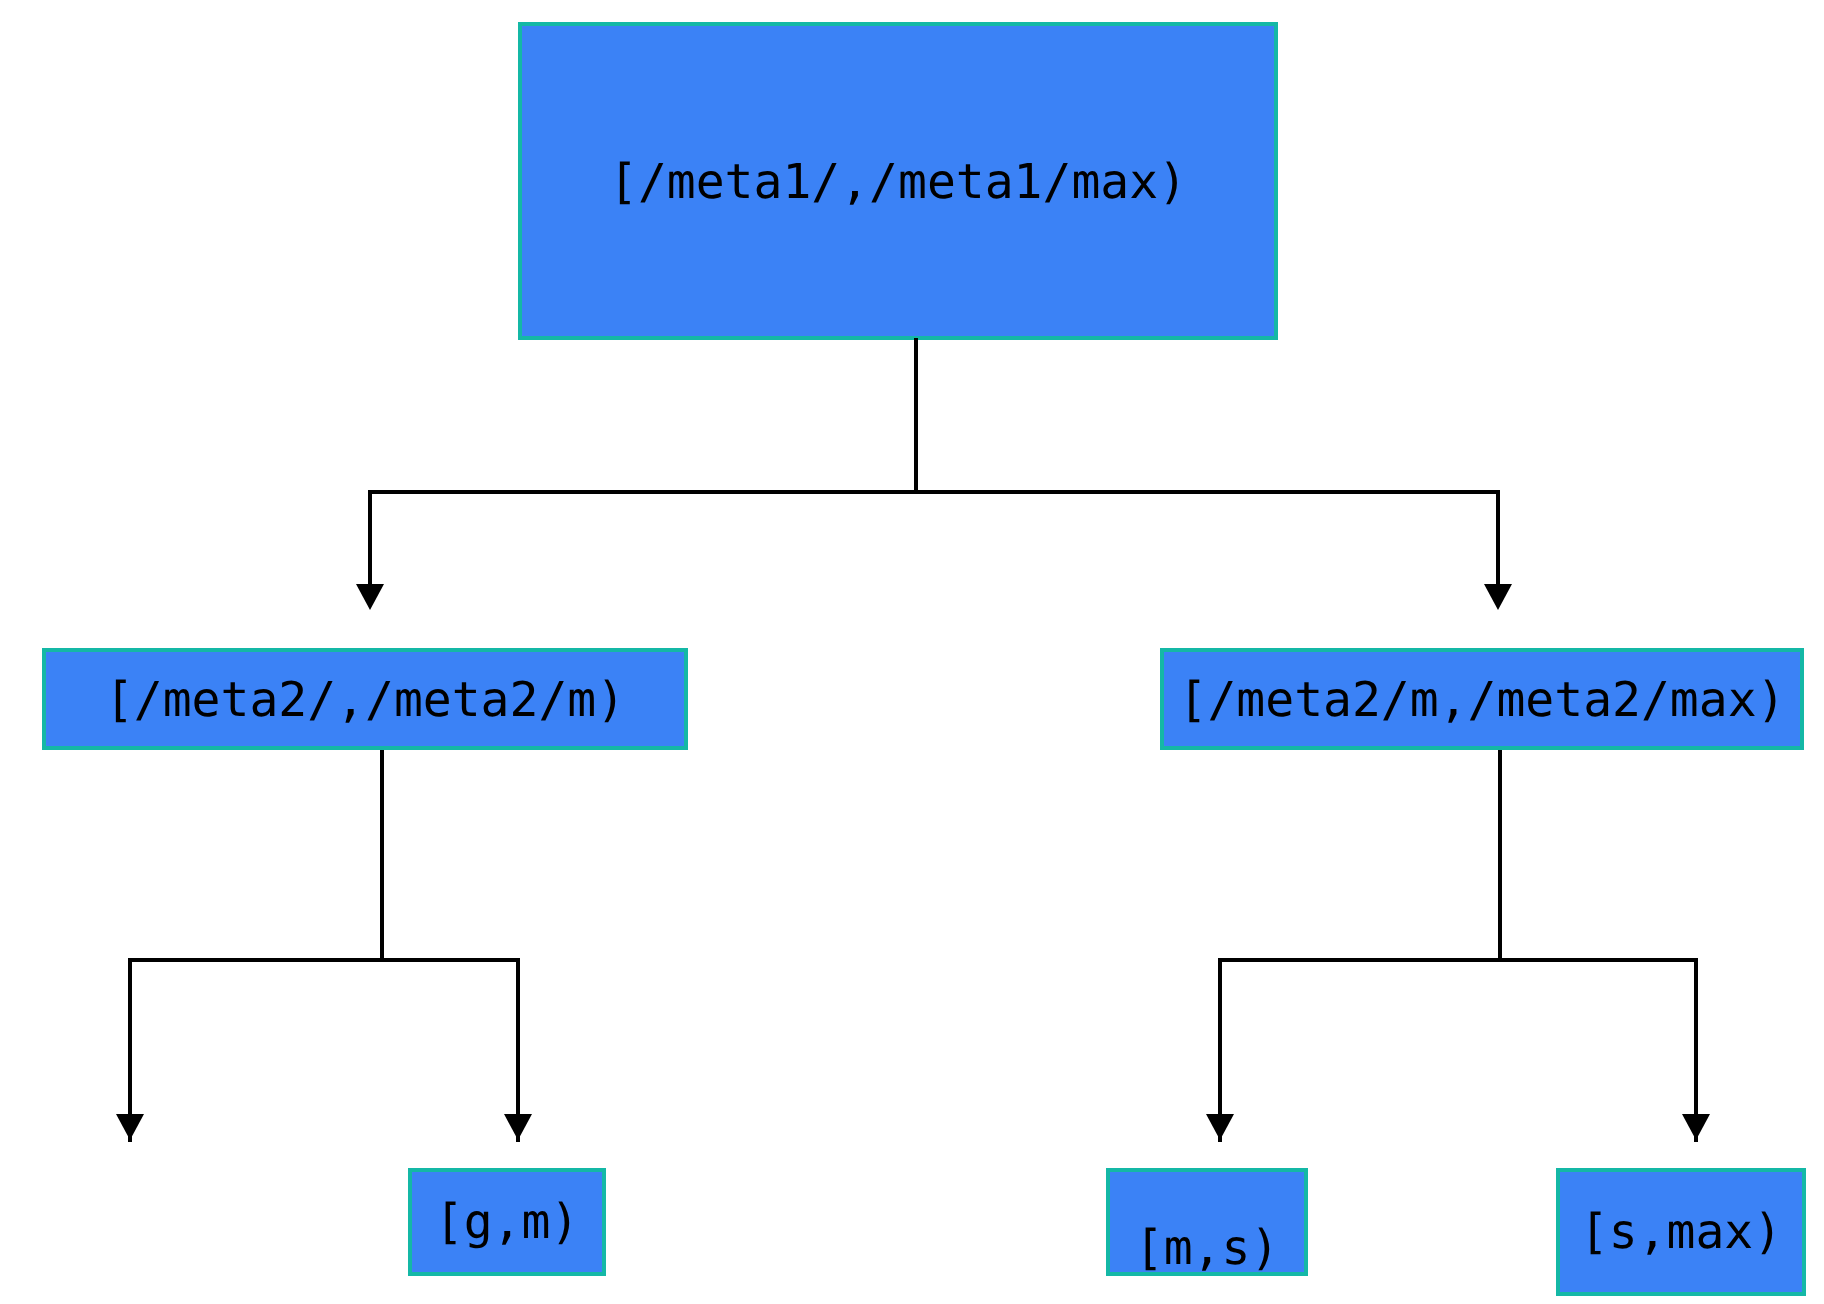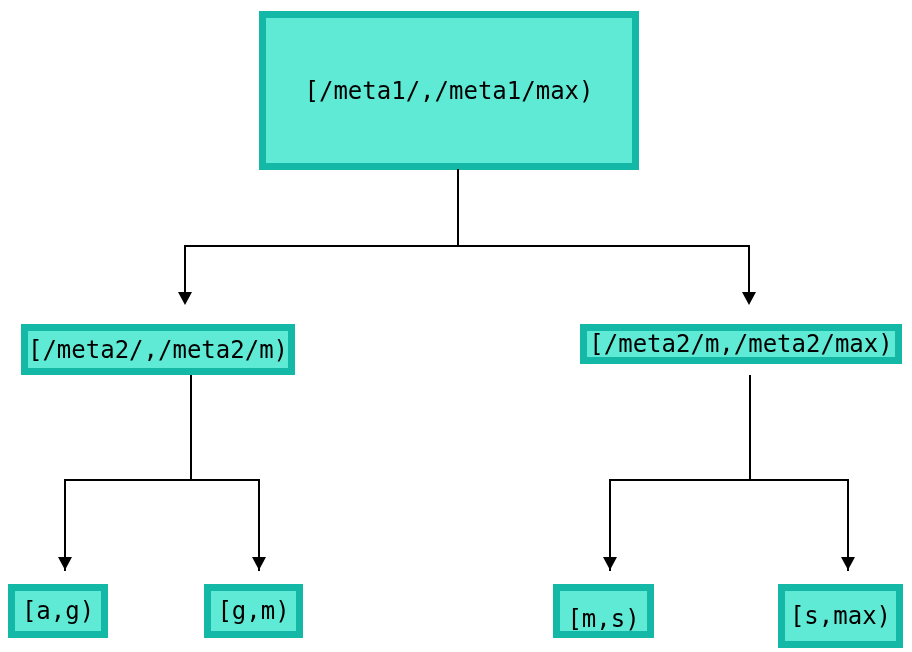--- a/index.html
+++ b/index.html
@@ -12,22 +12,22 @@
     position: relative;
     width: 912px;
     height: 652px;
     background: #ffffff;
     font-family: "DejaVu Sans Mono", "Liberation Mono", monospace;
     overflow: hidden;
   }
   .node-box {
     position: absolute;
     box-sizing: border-box;
-    border: 7px solid #14b8a6;
-    background: #5eead4;
+    border: 2px solid #14b8a6;
+    background: #3b82f6;
     display: flex;
     align-items: center;
     justify-content: center;
   }
   .node-label {
     font-family: "DejaVu Sans Mono", "Liberation Mono", monospace;
     font-size: 24px;
     line-height: 1;
     color: #000000;
     white-space: pre;
@@ -37,29 +37,29 @@
   #node-root {
     left: 259px;
     top: 11px;
     width: 380px;
     height: 159px;
   }
   
   #node-left-mid {
     left: 21px;
     top: 324px;
-    width: 274px;
+    width: 323px;
     height: 51px;
     text-align: right;
   }
   #node-right-mid {
     left: 580px;
     top: 324px;
     width: 322px;
-    height: 40px;
+    height: 51px;
   }
   
   #node-leaf-ag {
     left: 8px;
     top: 584px;
     width: 100px;
     height: 54px;
   }
   #node-leaf-gm {
     left: 204px;
@@ -131,23 +131,20 @@
   <div class="arrow-head" style="left:58px; top:557px;"></div>
   <div class="arrow-head" style="left:252px; top:557px;"></div>
 
   <div class="edge-v" style="left:749px; top:375px; height:106px;"></div>
   <div class="edge-h" style="left:609px; top:479px; width:240px;"></div>
   <div class="edge-v" style="left:609px; top:479px; height:92px;"></div>
   <div class="edge-v" style="left:847px; top:479px; height:92px;"></div>
   <div class="arrow-head" style="left:603px; top:557px;"></div>
   <div class="arrow-head" style="left:841px; top:557px;"></div>
 
-  <div class="node-box" id="node-leaf-ag">
-    <span class="node-label">[a,g)</span>
-  </div>
 
   <div class="node-box" id="node-leaf-gm">
     <span class="node-label">[g,m)</span>
   </div>
 
   <div class="node-box" id="node-leaf-ms">
     <span class="node-label">[m,s)</span>
   </div>
 
   <div class="node-box" id="node-leaf-smax">

